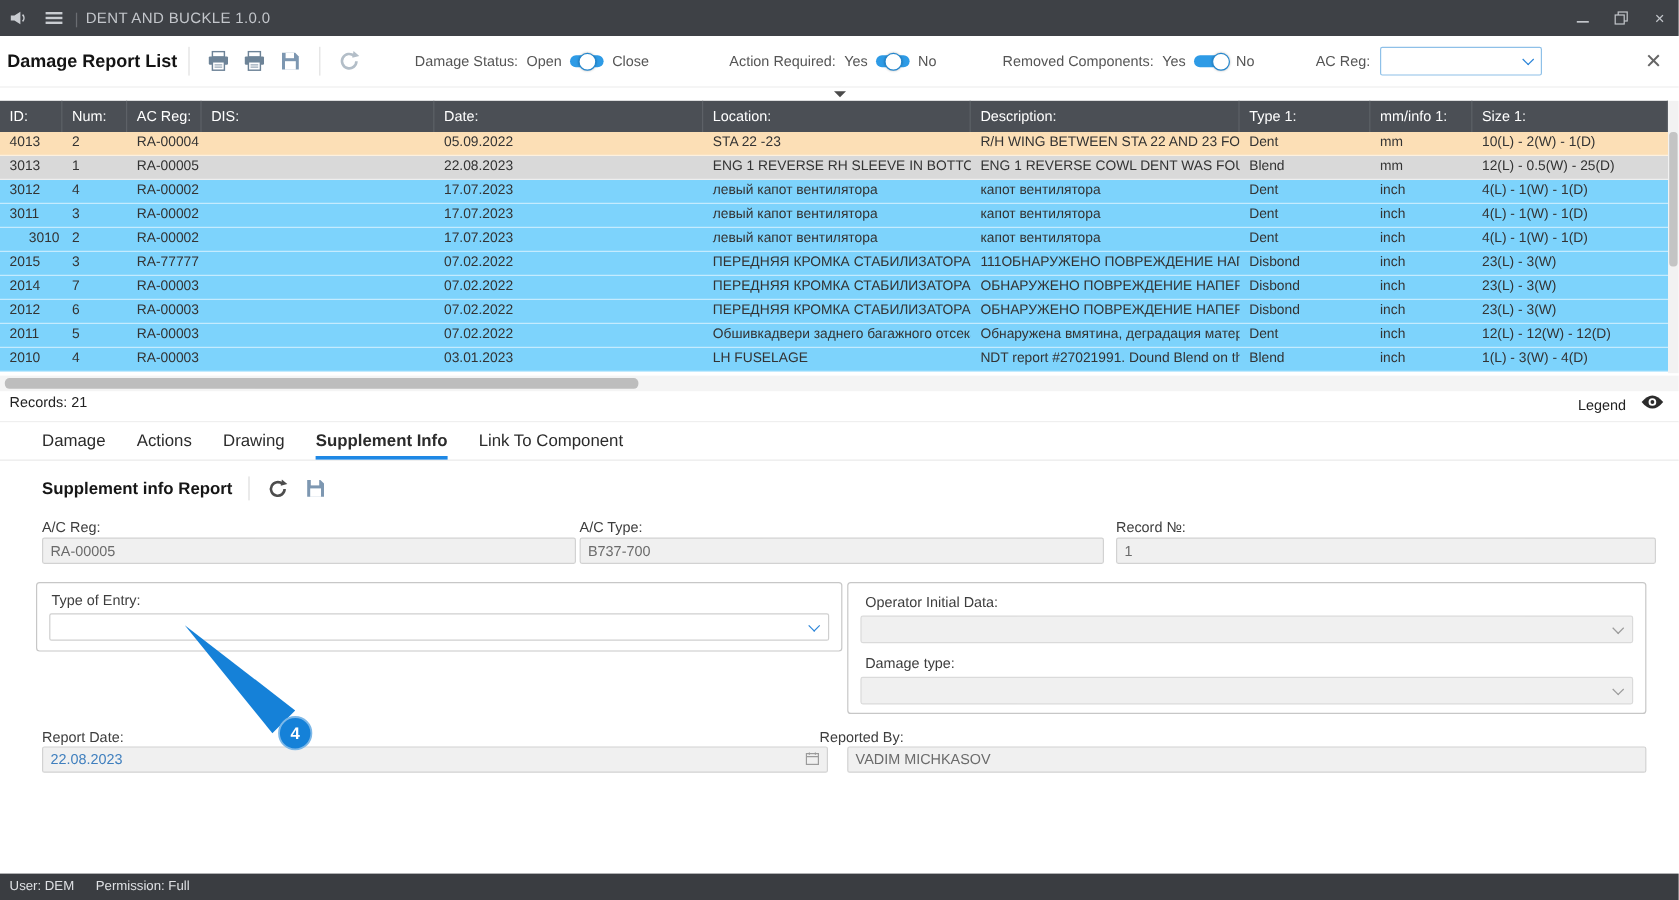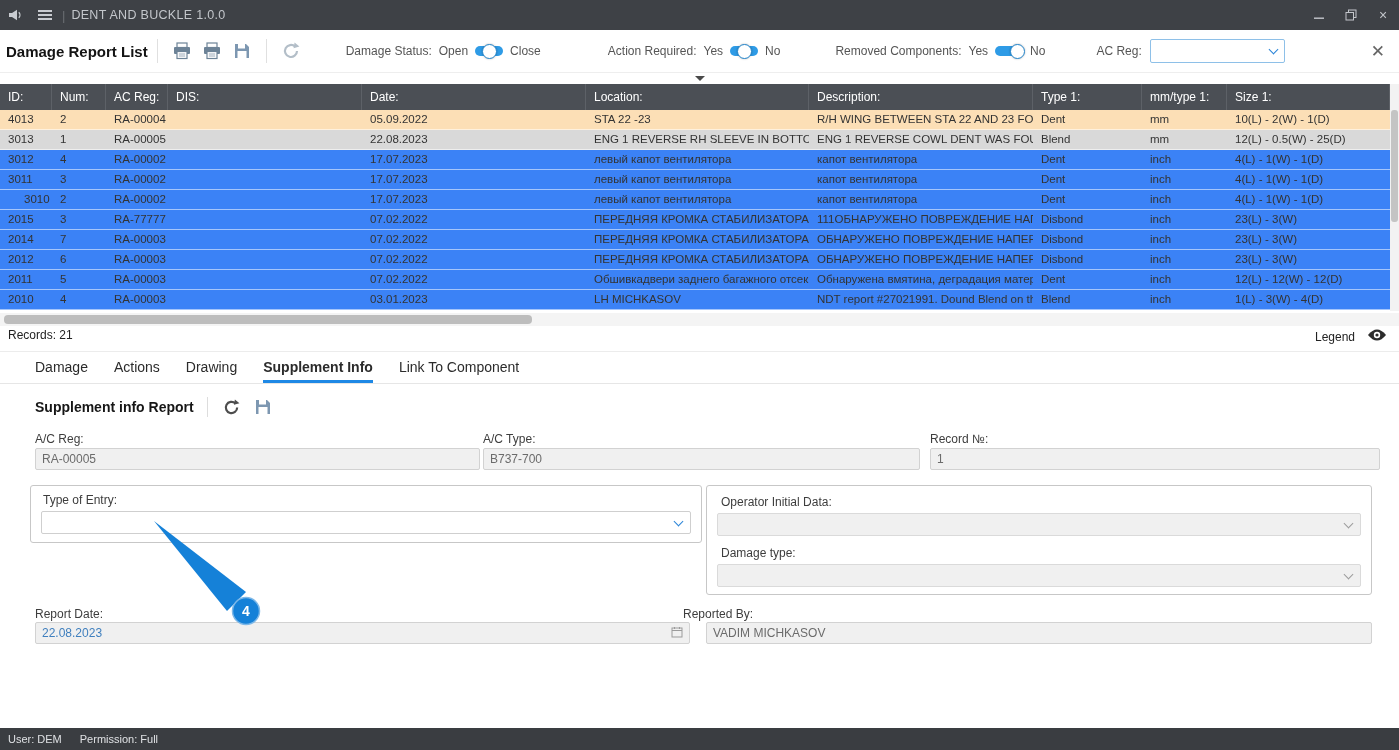--- a/index.html
+++ b/index.html
@@ -40,21 +40,21 @@
   #collapse .tri{width:0;height:0;border-left:5px solid transparent;border-right:5px solid transparent;border-top:5px solid #4a4a4a}
 
   
   #grid{position:absolute;top:84px;left:0;width:1390px}
   .thead{display:flex;background:#4b4f55;height:26px}
   .th{font-size:12px;color:#fff;line-height:26px;padding-left:8px;border-right:1px solid #5d6167;white-space:nowrap;overflow:hidden;flex:none;box-sizing:border-box}
   .tr{display:flex;height:20px;border-bottom:1px solid rgba(255,255,255,.55);box-sizing:border-box}
   .td{font-size:11.5px;color:#333;line-height:19px;padding-left:8px;white-space:nowrap;overflow:hidden;flex:none;box-sizing:border-box}
   .tr.selected{background:#fcdfb6}
   .tr.active{background:#d9d9d9}
-  .tr.pink{background:#3b82f6}
+  .tr.pink{background:#7dd3fc}
 
   #vscroll{position:absolute;top:84px;left:1390px;width:9px;height:227px;background:#f2f2f2}
   #vthumb{position:absolute;top:26px;left:1px;width:7px;height:112px;background:#c4c4c4;border-radius:3px}
   #hscroll{position:absolute;top:313px;left:0;width:1399px;height:13px;background:#f4f4f4;display:flex;align-items:center}
   #hthumb{margin-left:4px;width:528px;height:9px;background:#bdbdbd;border-radius:4px}
 
   
   #recordsbar{position:absolute;top:328px;left:0;width:1399px;height:24px;display:flex;align-items:flex-start;border-bottom:1px solid #ececec;box-sizing:border-box}
   #records{font-size:12px;color:#222;margin-left:8px}
   #legendwrap{margin-left:auto;display:flex;align-items:center;margin-right:12px;gap:12px}
@@ -200,21 +200,21 @@
   <div id="grid">
     <div class="thead">
         <div class="th" style="width: 52px;">ID:</div>
         <div class="th" style="width: 54px;">Num:</div>
         <div class="th" style="width: 62px;">AC Reg:</div>
         <div class="th" style="width: 194px;">DIS:</div>
         <div class="th" style="width: 224px;">Date:</div>
         <div class="th" style="width: 223px;">Location:</div>
         <div class="th" style="width: 224px;">Description:</div>
         <div class="th" style="width: 109px;">Type 1:</div>
-        <div class="th" style="width: 85px;">mm/type 1:</div>
+        <div class="th" style="width: 85px;">mm/info 1:</div>
         <div class="th" style="width: 163px;">Size 1:</div>
       </div>
     <div id="tbody">
         <div class="tr selected">
           <div class="td" style="width: 52px;">4013</div>
           <div class="td" style="width: 54px;">2</div>
           <div class="td" style="width: 62px;">RA-00004</div>
           <div class="td" style="width: 194px;"></div>
           <div class="td" style="width: 224px;">05.09.2022</div>
           <div class="td" style="width: 223px;">STA 22 -23</div>
@@ -318,21 +318,21 @@
           <div class="td" style="width: 109px;">Dent</div>
           <div class="td" style="width: 85px;">inch</div>
           <div class="td" style="width: 163px;">12(L) - 12(W) - 12(D)</div>
         </div>
         <div class="tr pink">
           <div class="td" style="width: 52px;">2010</div>
           <div class="td" style="width: 54px;">4</div>
           <div class="td" style="width: 62px;">RA-00003</div>
           <div class="td" style="width: 194px;"></div>
           <div class="td" style="width: 224px;">03.01.2023</div>
-          <div class="td" style="width: 223px;">LH MICHKASOV</div>
+          <div class="td" style="width: 223px;">LH FUSELAGE</div>
           <div class="td" style="width: 224px;">NDT report #27021991. Dound Blend on the fus...</div>
           <div class="td" style="width: 109px;">Blend</div>
           <div class="td" style="width: 85px;">inch</div>
           <div class="td" style="width: 163px;">1(L) - 3(W) - 4(D)</div>
         </div>
       </div>
   </div>
   <div id="vscroll">
       <div id="vthumb"></div>
     </div>

